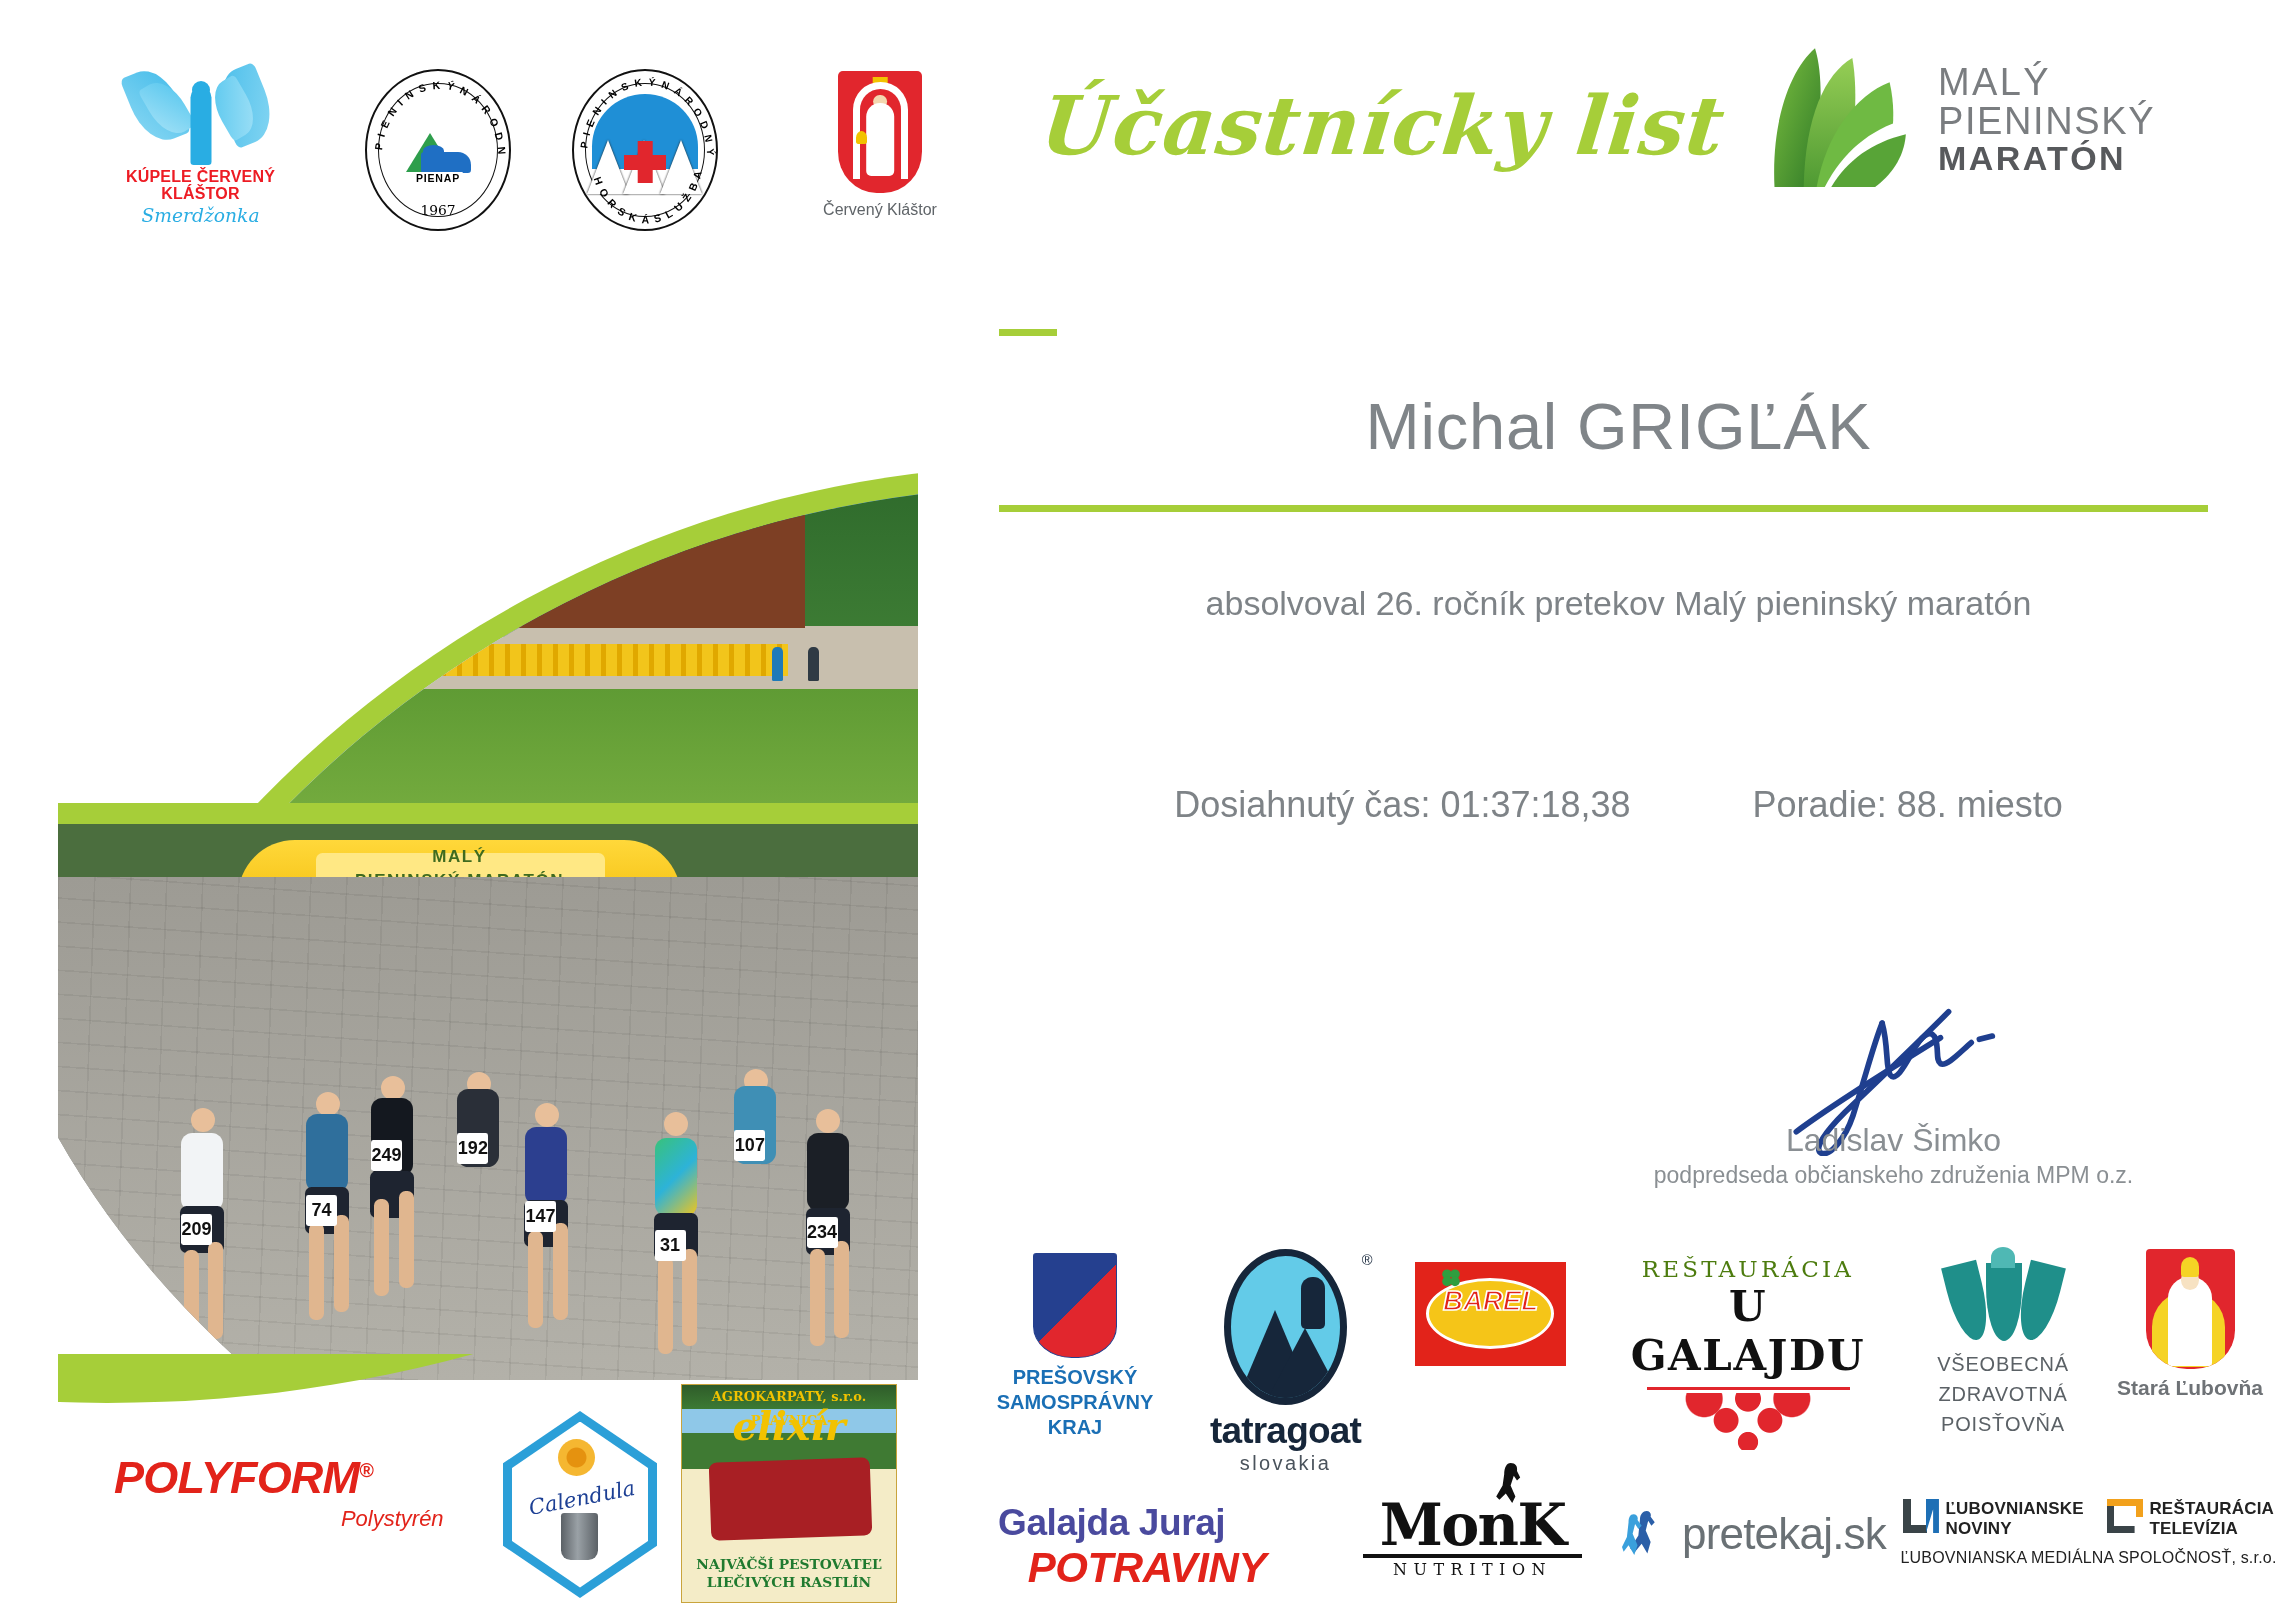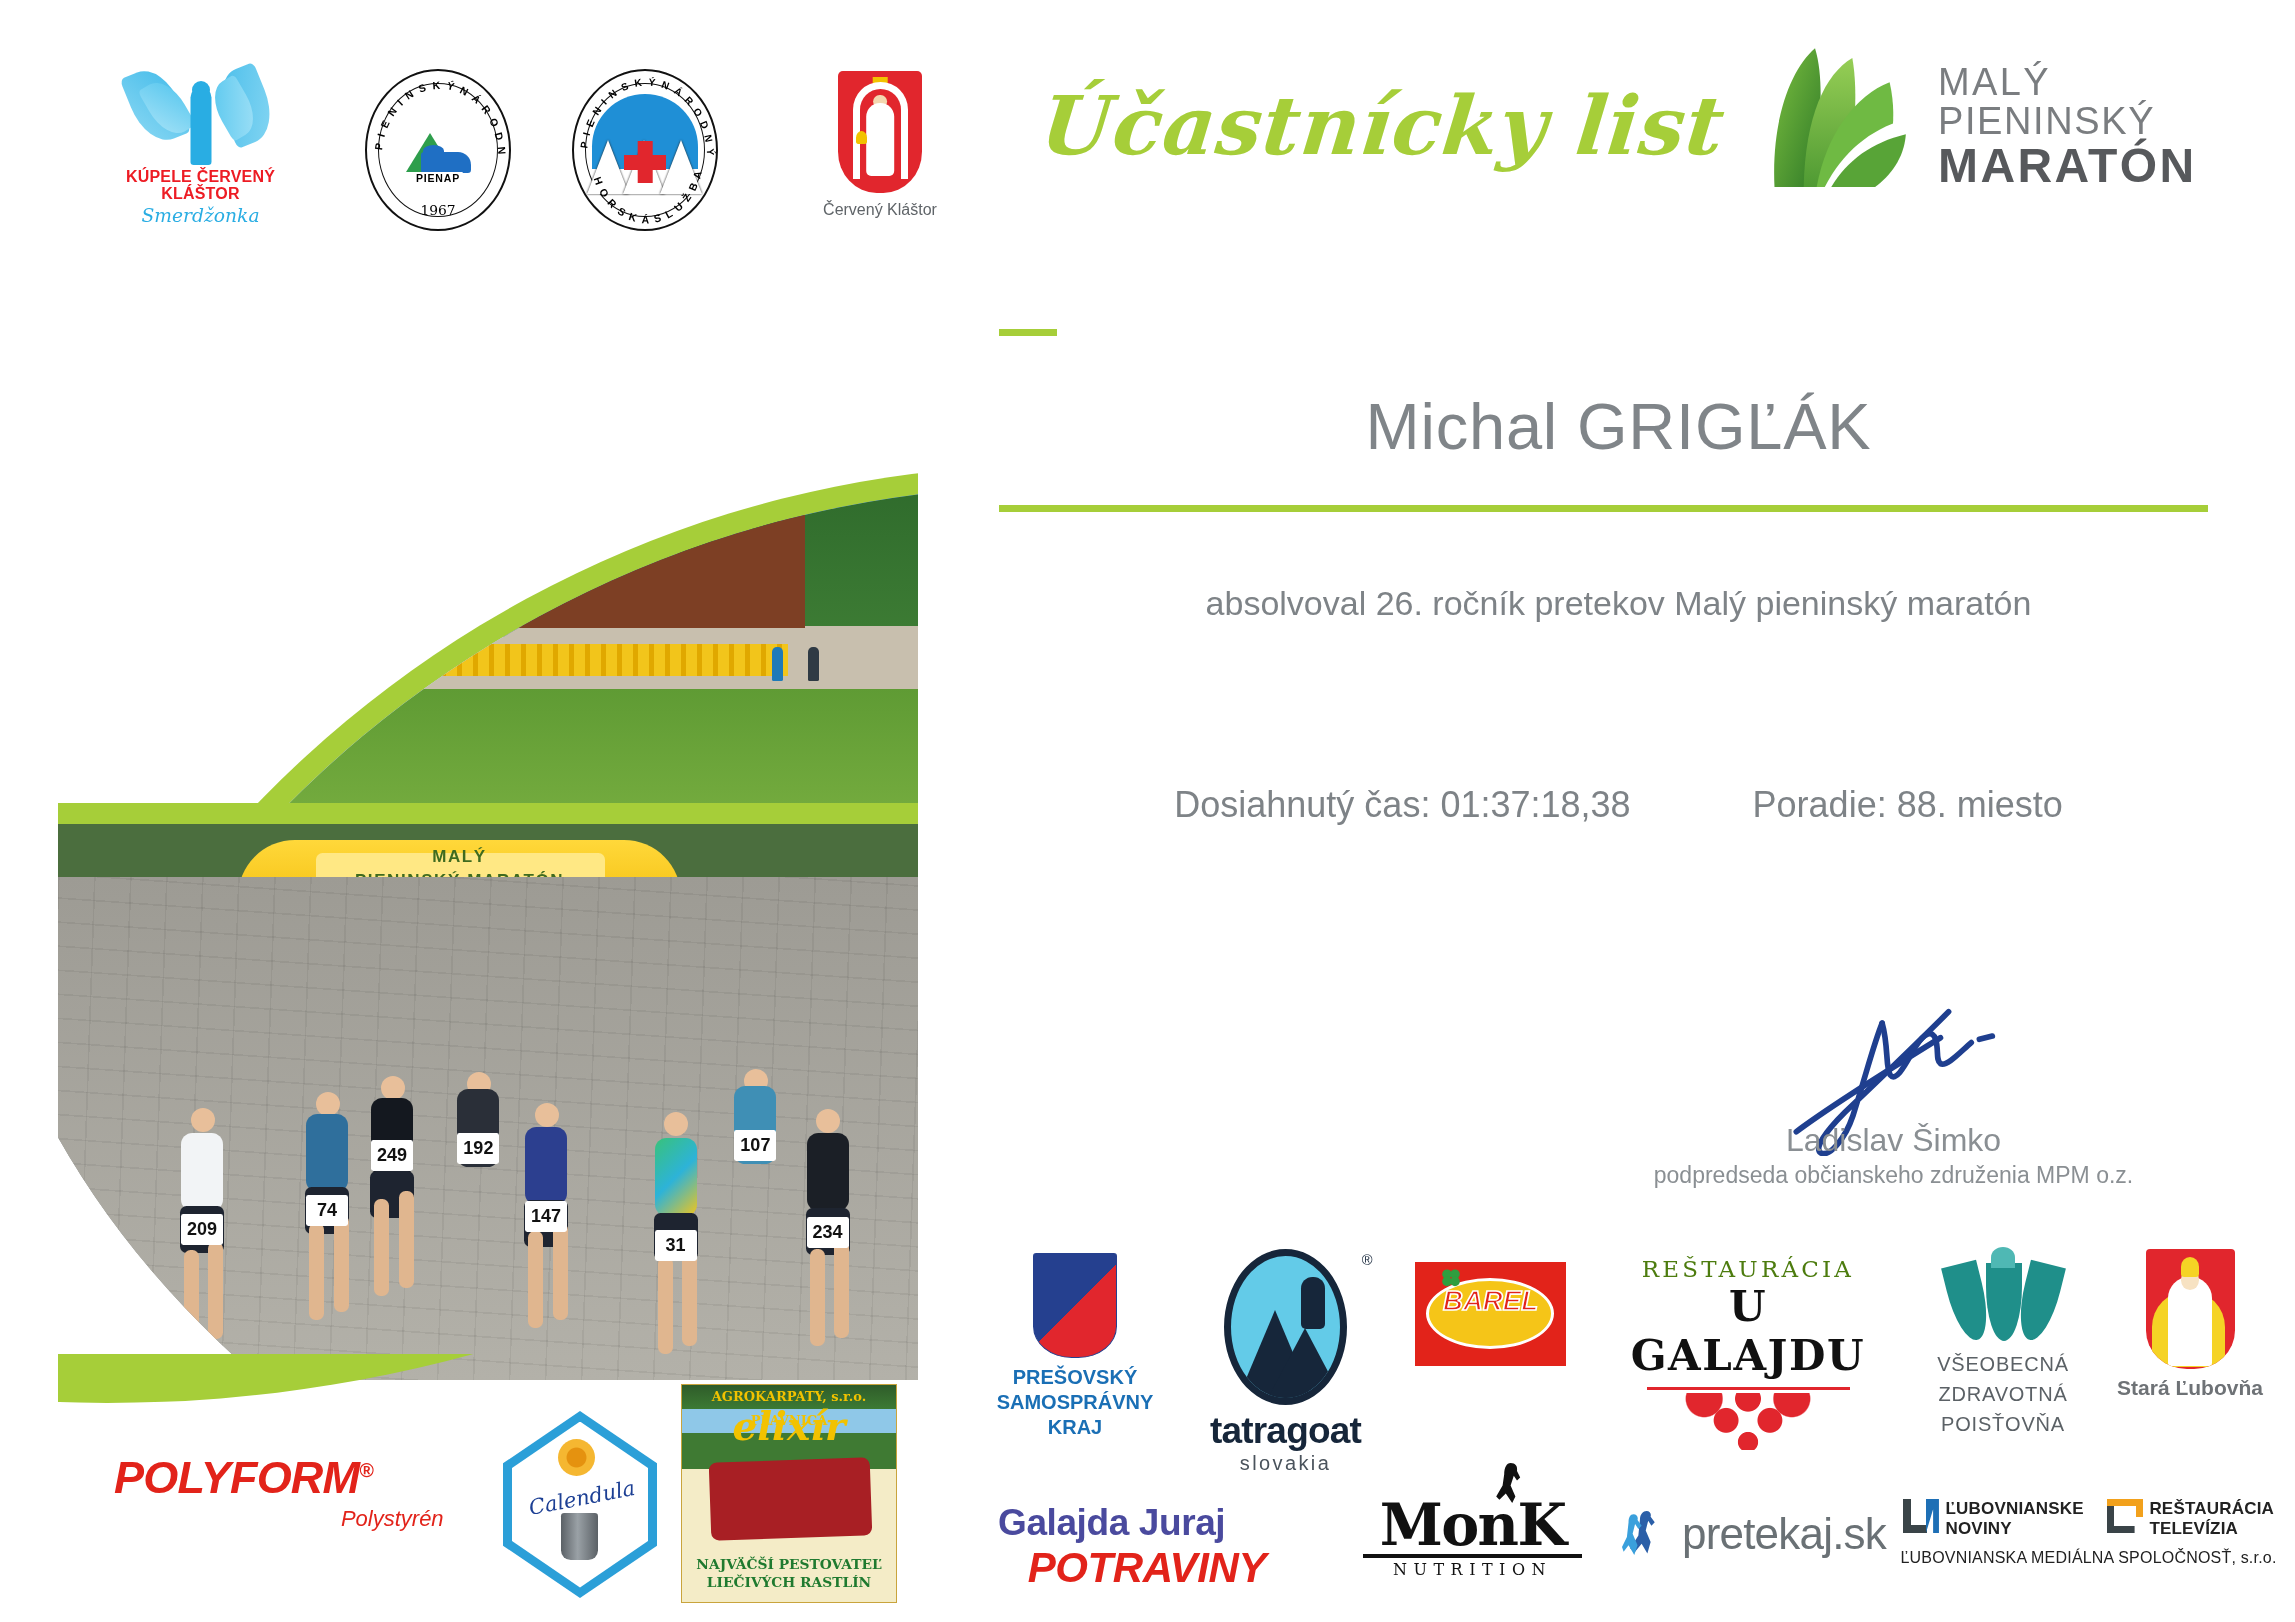--- a/index.html
+++ b/index.html
@@ -79,21 +79,21 @@
     font-family:"DejaVu Serif", serif; font-style:italic; font-weight:bold; letter-spacing:0.8px;
     transform: skewX(-6deg);
   }
 
   
   #mpm-logo { position:absolute; left:1768px; top:45px; width:487px; height:146px; }
   #mpm-mark { position:absolute; left:0; top:0; width:150px; height:142px; }
   #mpm-words { position:absolute; left:170px; top:18px; width:316px; line-height:1.03; }
   .mpm-l1 { font-size:38px; color:#7a7d80; letter-spacing:2.4px; font-weight:300; }
   .mpm-l2 { font-size:38px; color:#7a7d80; letter-spacing:1.6px; font-weight:300; }
-  .mpm-l3 { font-size:48px; color:#57595c; letter-spacing:2.4px; font-weight:bold; }
+  .mpm-l3 { font-size:34px; color:#57595c; letter-spacing:2.4px; font-weight:bold; }
 
   
   #photo-panel {
     position:absolute; left:58px; top:243px; width:860px; height:1136px;
   }
   .photo-frame {
     position:absolute; left:0; width:860px; overflow:hidden; background:#cfd6dd;
   }
   #photo-top   { top:0;   height:568px;
     -webkit-clip-path: ellipse(1087px 1103px at 994px 1346px);
@@ -152,21 +152,21 @@
   .pave { position:absolute; left:0; right:0; bottom:0; height:503px;
           background:
             repeating-linear-gradient(92deg, rgba(0,0,0,.06) 0 1.6px, transparent 1.6px 36px),
             repeating-linear-gradient(4deg, rgba(0,0,0,.06) 0 1.6px, transparent 1.6px 24px),
             linear-gradient(#9d9b94,#b3b1a9); }
   .runner { position:absolute; bottom:0; }
   .r-head { position:absolute; width:24px; height:24px; border-radius:50%; background:#e8bf9a; }
   .r-torso { position:absolute; width:42px; height:78px; border-radius:11.4px; }
   .r-leg { position:absolute; width:14.6px; height:97px; background:#e0b68f; border-radius:6.5px; }
   .r-short { position:absolute; width:44px; height:47px; background:#1e2430; border-radius:6.5px; }
-  .bib { position:absolute; width:42px; height:31px; background:#fff; border-radius:2.4px;
+  .bib { position:absolute; width:31px; height:31px; background:#fff; border-radius:2.4px;
          color:#111; font-size:18px; font-weight:bold; text-align:center; line-height:31px; }
 
   
   #polyform { position:absolute; left:114px; top:1452px; width:341px; text-align:left; }
   .pf-name { font-size:45px; font-weight:bold; color:#e2231a; font-style:italic; letter-spacing:-0.8px; }
   .pf-reg { font-size:19.5px; vertical-align:super; }
   .pf-sub { font-size:22px; color:#e2231a; font-style:italic; text-align:right; padding-right:11.4px; margin-top:1.6px; }
 
   #calendula { position:absolute; left:503px; top:1411px; width:154px; height:187px; }
   .cal-hex { position:absolute; inset:0; background:#2b9fd8;

